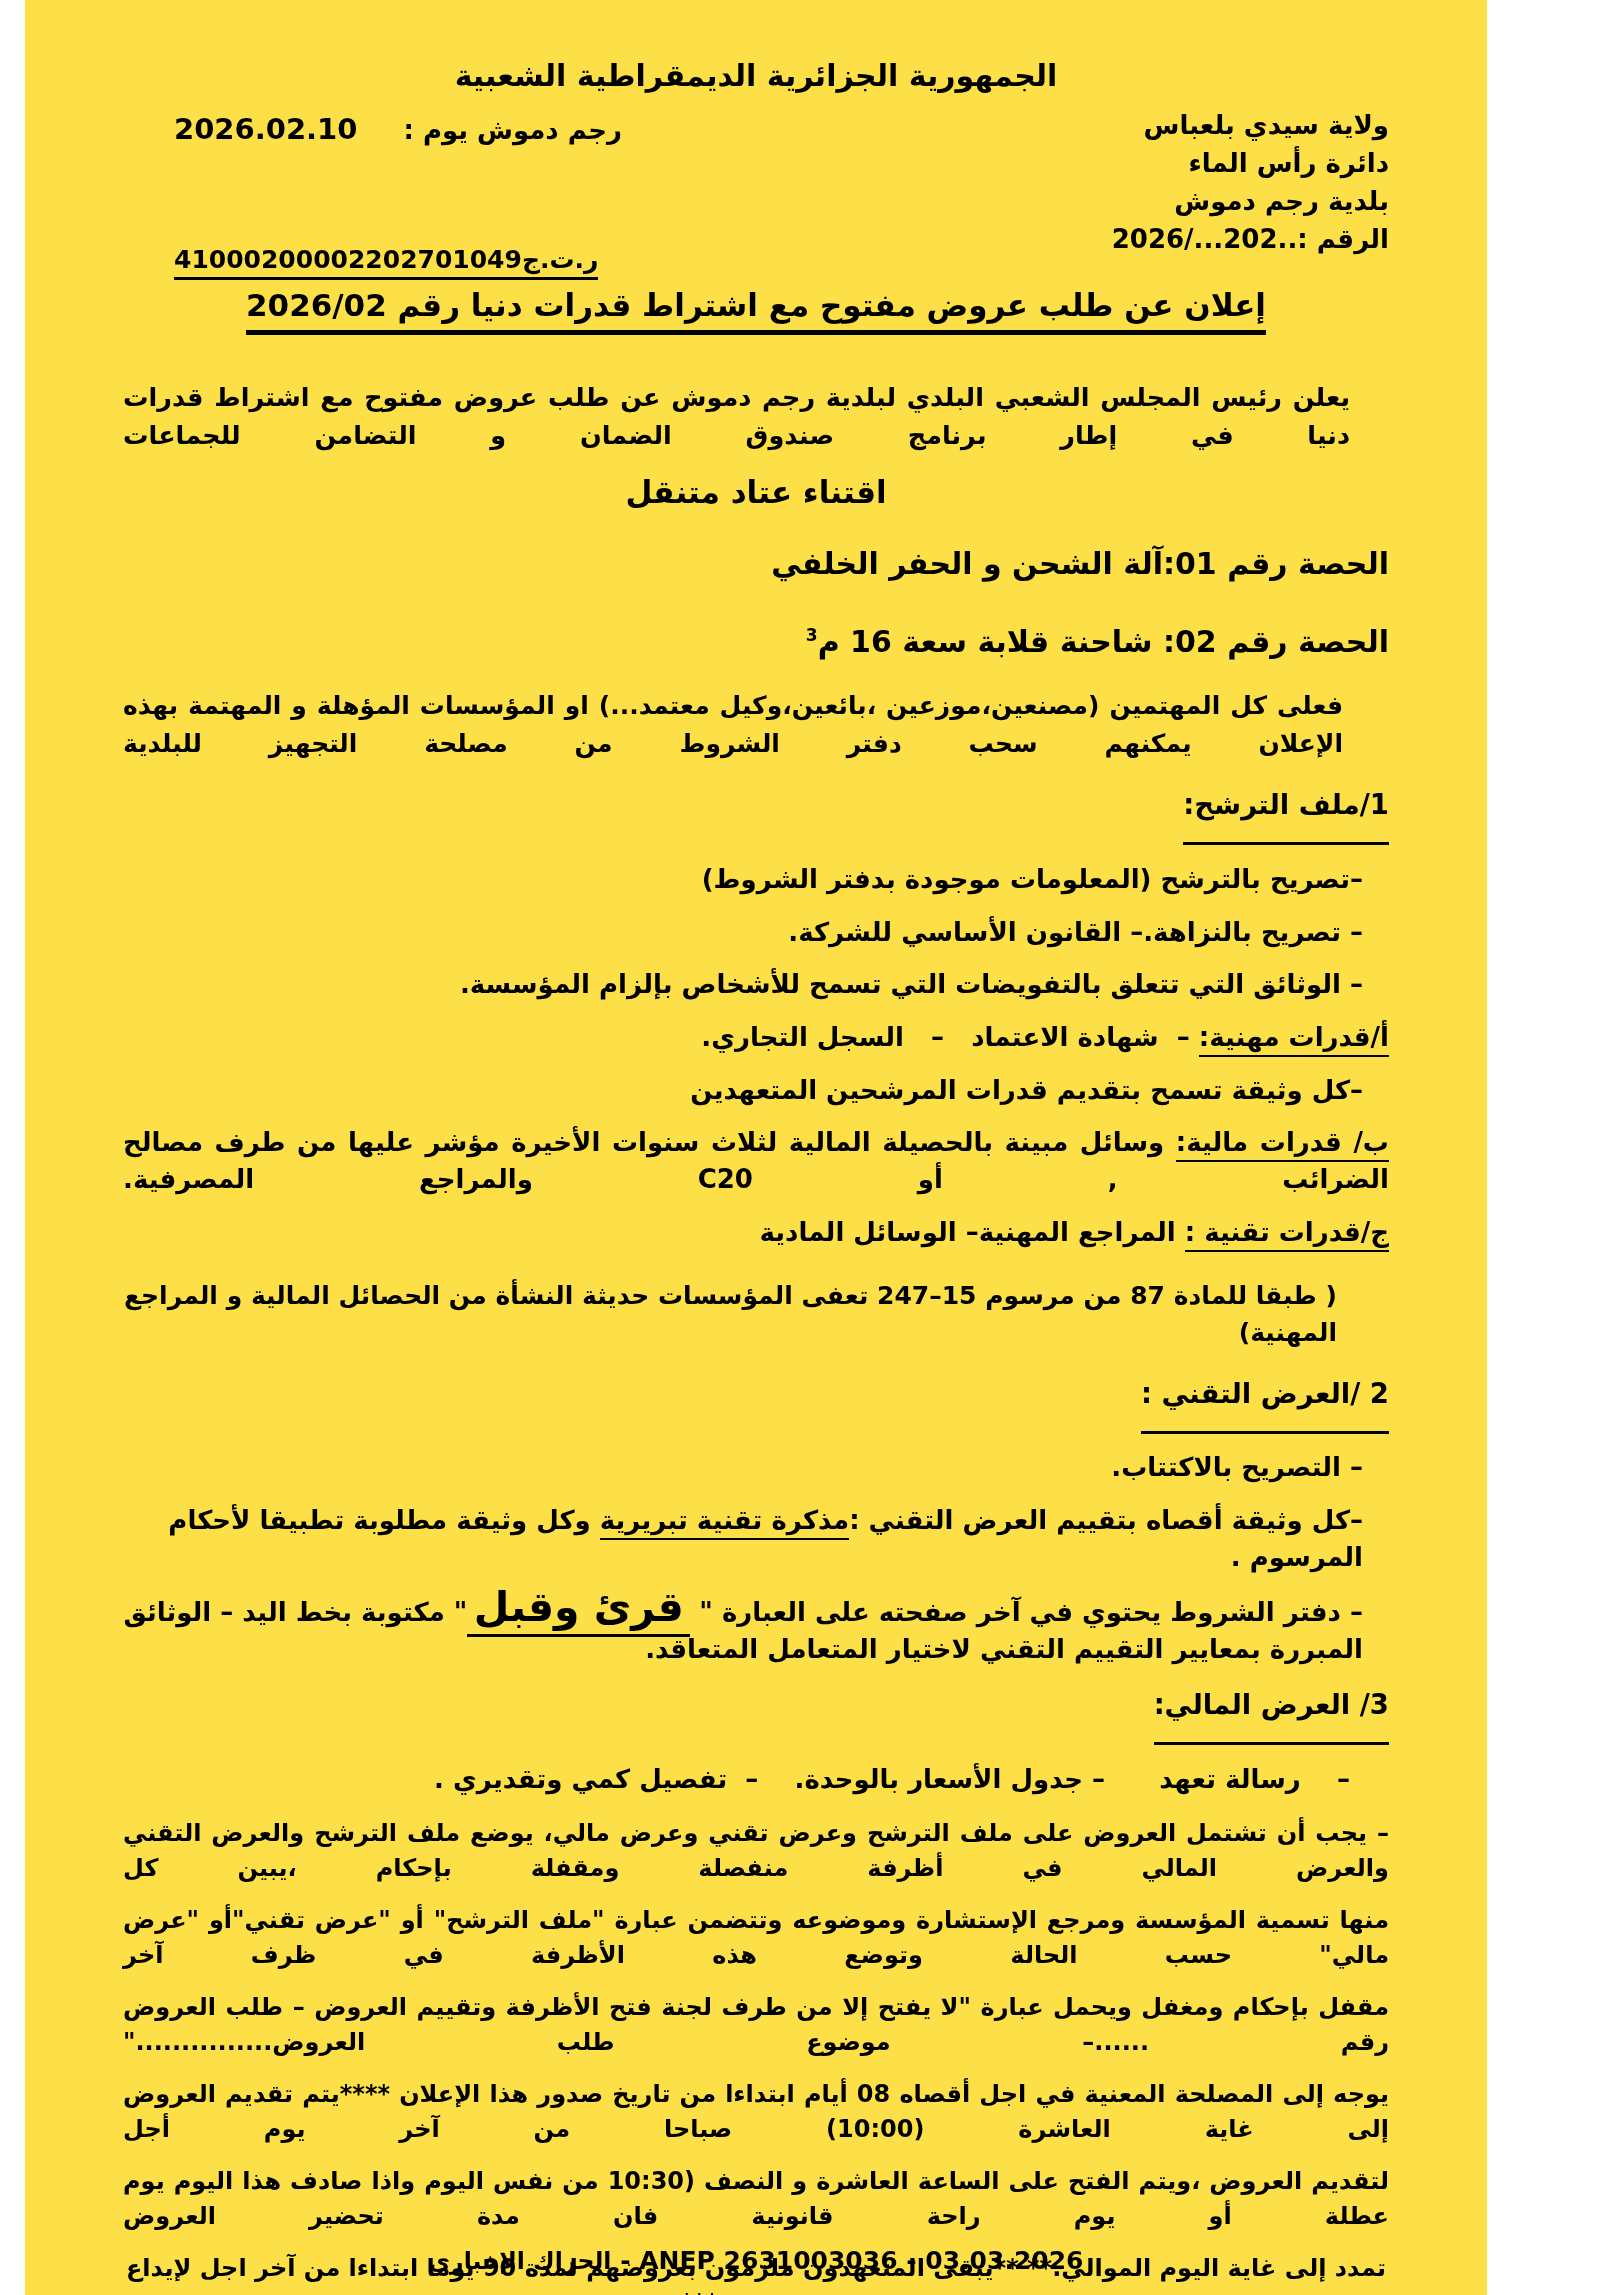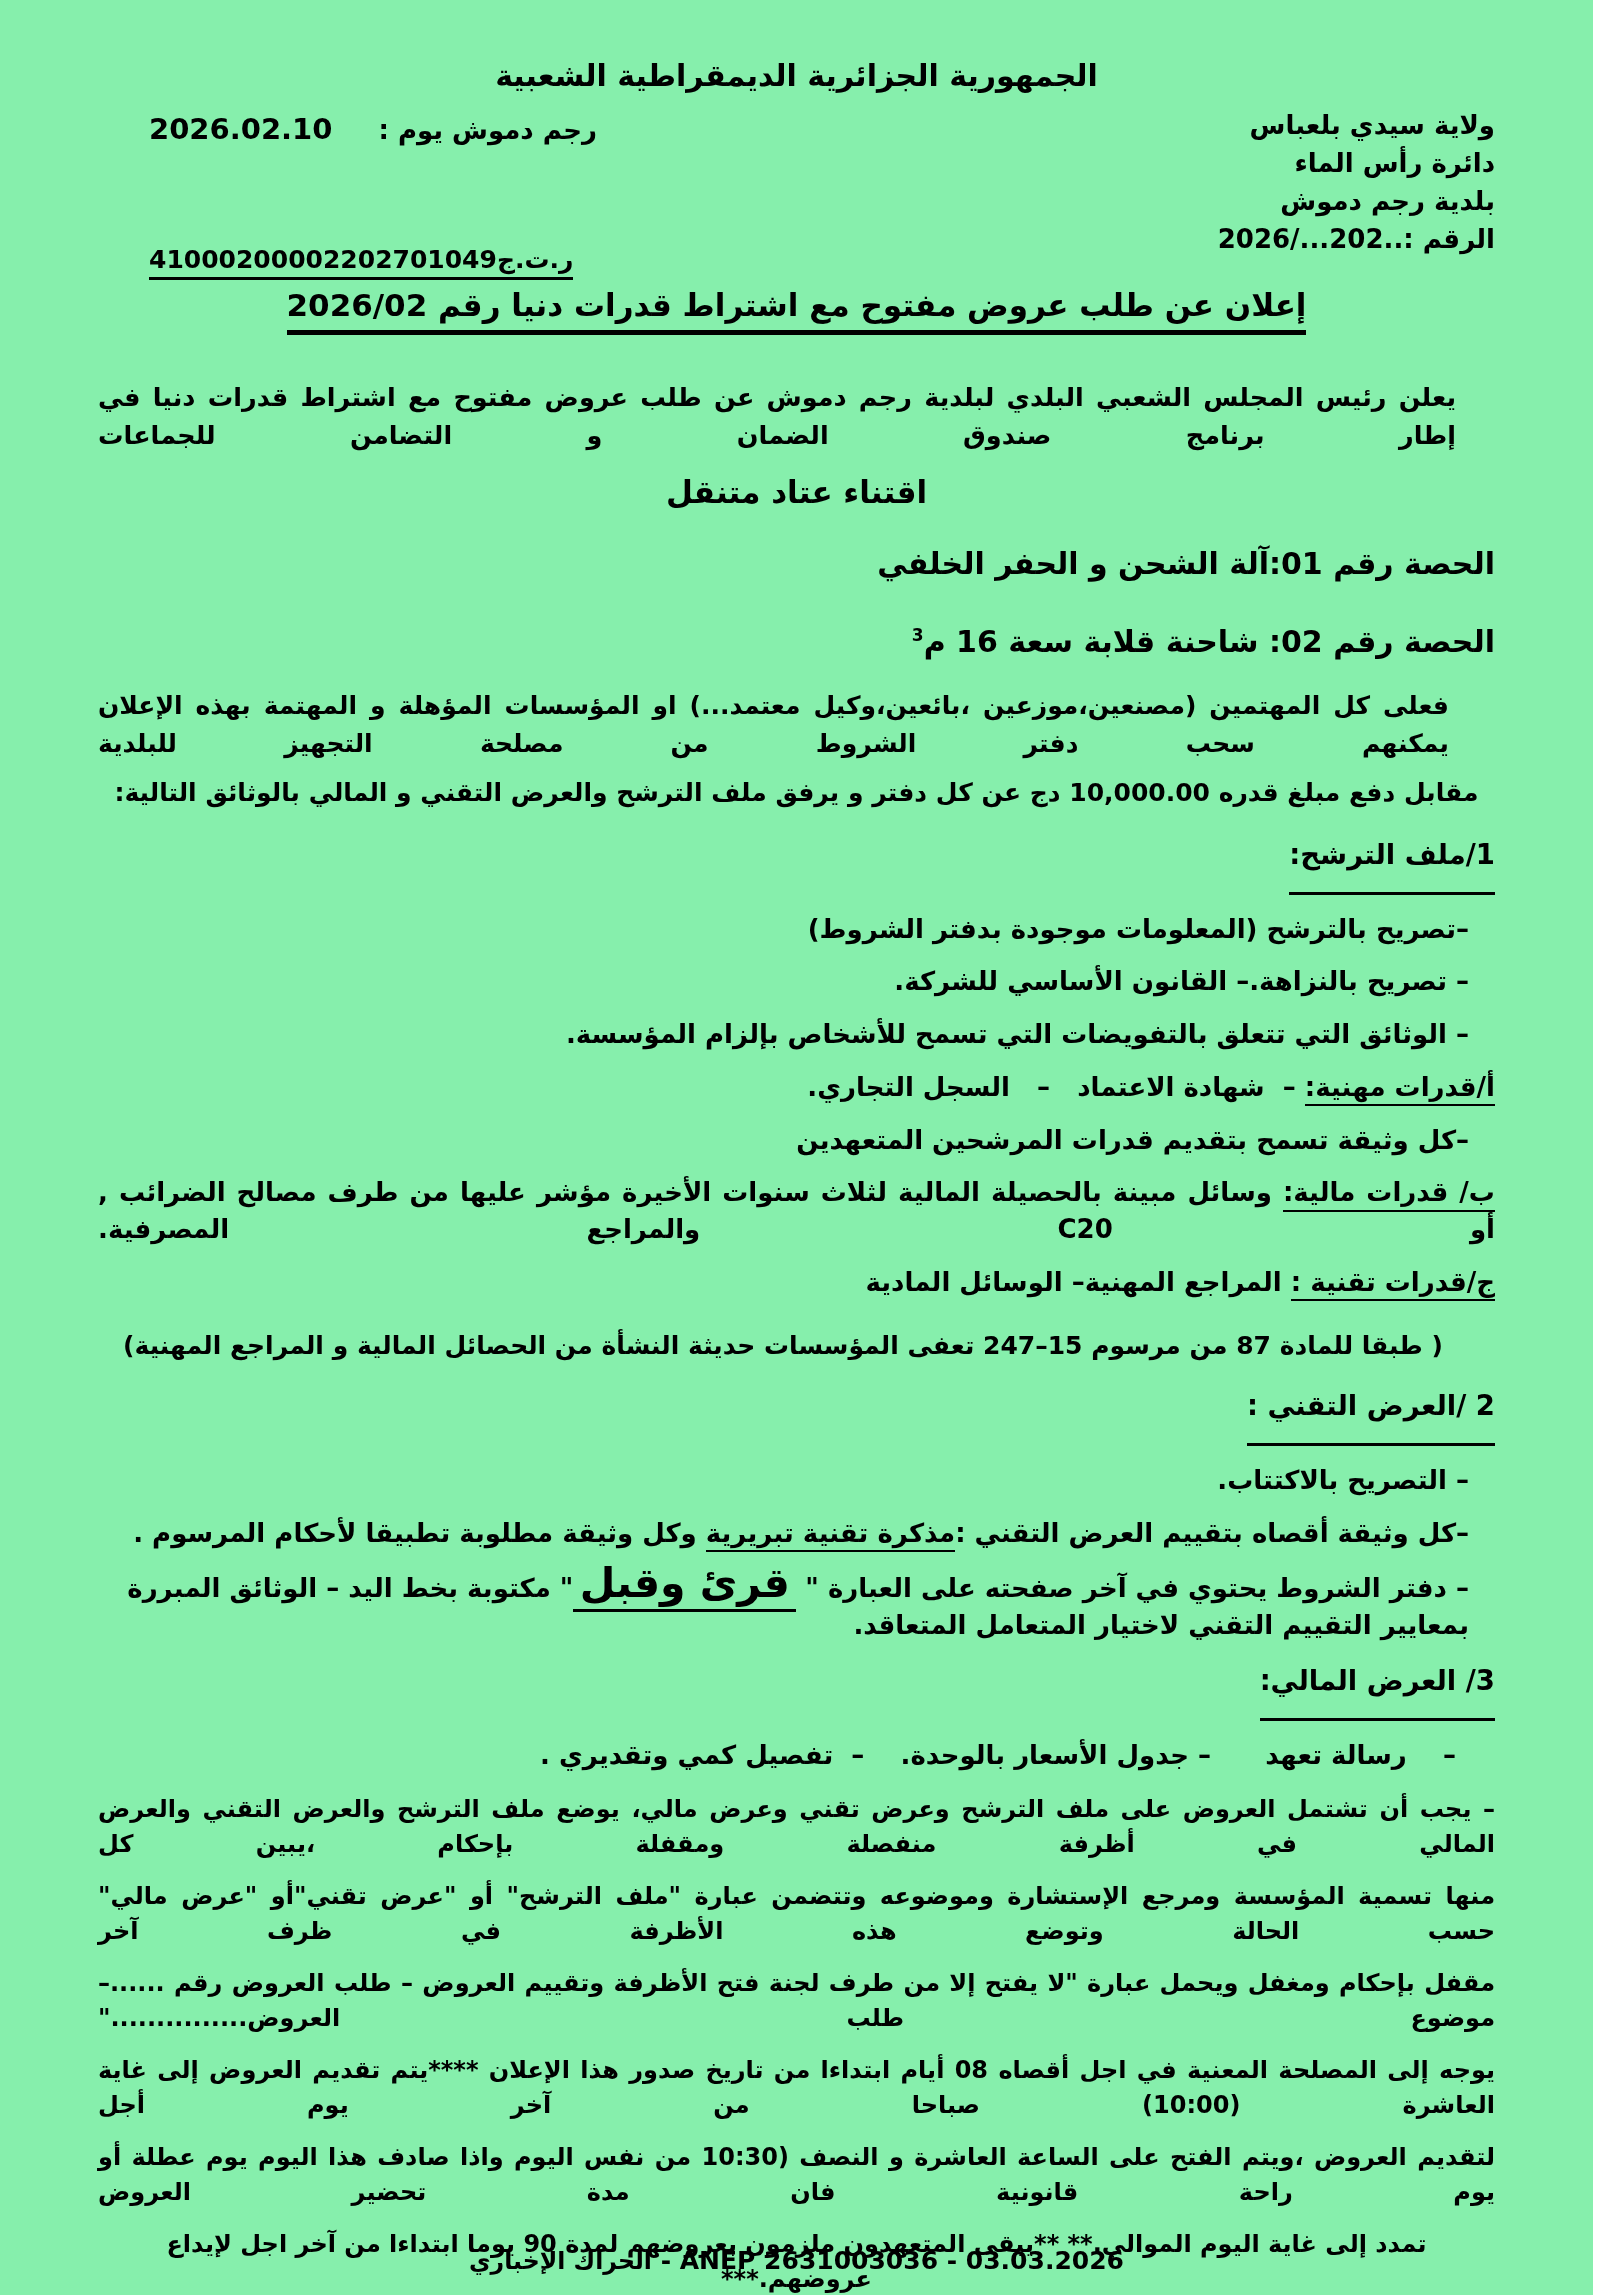--- a/index.html
+++ b/index.html
@@ -2,28 +2,29 @@
 <html lang="ar" style="font-size:10.5px"><head>
 <meta charset="utf-8">
 <style>
   html, body {
     margin: 0;
     padding: 0;
     background: #ffffff;
   }
   .page {
     position: relative;
-    width: 1593px;
+    width: 1462px;
     height: 2295px;
-    background: #86efac;
+    background: #fde047;
     color: #000000;
     direction: rtl;
     font-family: "DejaVu Sans", "Liberation Sans", sans-serif;
     font-weight: bold;
     overflow: hidden;
+    margin-left: 25px;
   }
   .content { padding: 0 98px; }
 
   
   .national-title {
     padding-top: 56px;
     text-align: center;
     font-size: 30px;
     line-height: 39px;
   }
@@ -147,21 +148,20 @@
       <div class="line jline" style="padding-right:39px">يعلن رئيس المجلس الشعبي البلدي لبلدية رجم دموش عن طلب عروض مفتوح مع اشتراط قدرات دنيا في إطار برنامج صندوق الضمان و التضامن للجماعات</div>
     </div>
 
     <div class="project-title">اقتناء عتاد متنقل</div>
 
     <div class="lot">الحصة رقم 01:آلة الشحن و الحفر الخلفي</div>
     <div class="lot"><span>الحصة رقم 02: شاحنة قلابة سعة 16 م</span><sup>3</sup></div>
 
     <div class="eligibility">
       <div class="line jline first">فعلى كل المهتمين (مصنعين،موزعين ،بائعين،وكيل معتمد...) او المؤسسات المؤهلة و المهتمة بهذه الإعلان يمكنهم سحب دفتر الشروط من مصلحة التجهيز للبلدية</div>
-      <div class="line cline gap18">مقابل دفع مبلغ قدره 10,000.00 دج عن كل دفتر و يرفق ملف الترشح والعرض التقني و المالي بالوثائق التالية:</div>
     </div>
 
     <div class="sec-heading">
       <span class="u">1/ملف الترشح:</span>
     </div>
     <div class="doc-line">–تصريح بالترشح (المعلومات موجودة بدفتر الشروط)</div>
     <div class="doc-line">– تصريح بالنزاهة.– القانون الأساسي للشركة.</div>
     <div class="doc-line">– الوثائق التي تتعلق بالتفويضات التي تسمح للأشخاص بإلزام المؤسسة.</div>
     <div class="doc-line gapline" style="padding-right:0"><span class="label-u">أ/قدرات مهنية:</span><span> –  شهادة الاعتماد   –   السجل التجاري.</span></div>
 

